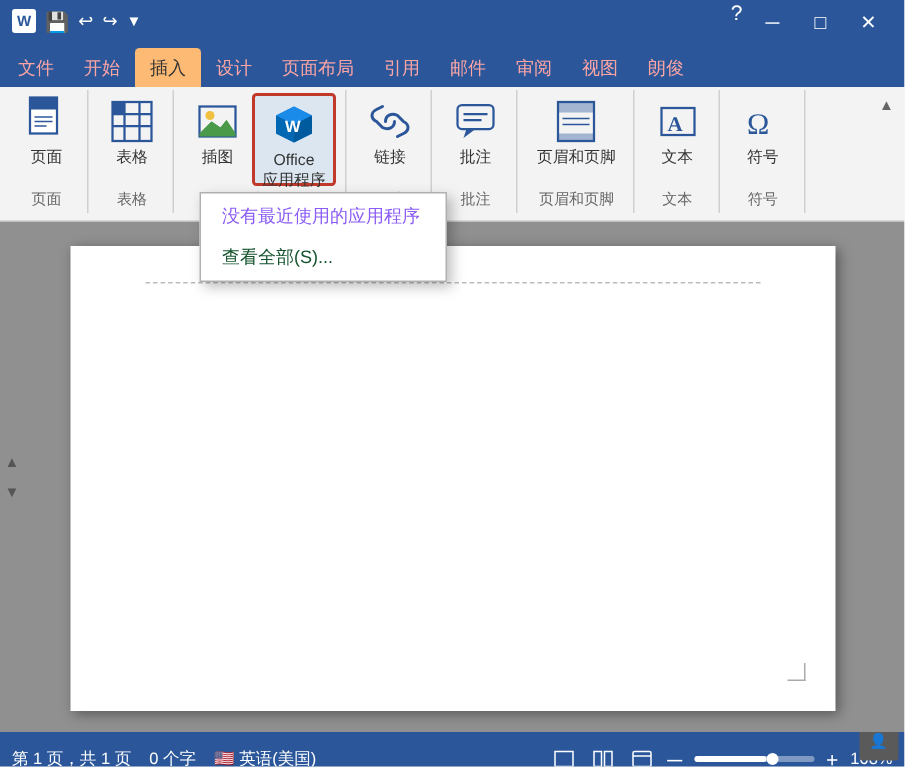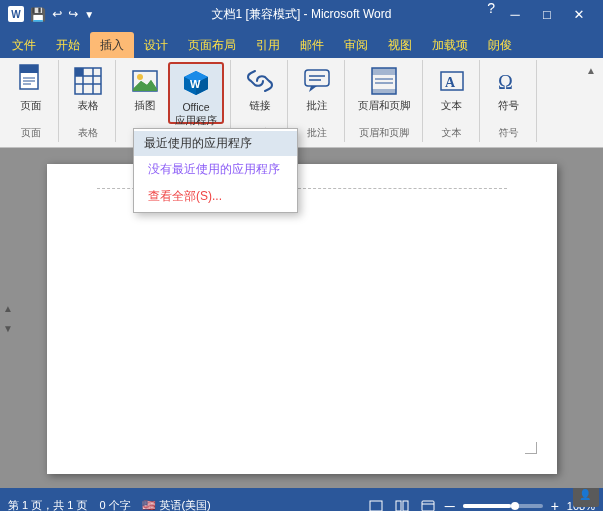--- a/index.html
+++ b/index.html
@@ -60,21 +60,21 @@
     
     .tab-bar {
       background: #2b579a;
       display: flex;
       align-items: flex-end;
       height: 30px;
       padding-left: 2px;
     }
     .tab-item {
       padding: 4px 10px;
-      color: #fde047;
+      color: #fca5a5;
       font-size: 12px;
       cursor: pointer;
       height: 26px;
       display: flex;
       align-items: center;
       border-radius: 3px 3px 0 0;
     }
     .tab-item.active {
       background: #fdba74;
       color: #333;
@@ -277,21 +277,21 @@
     .dropdown-header {
       background: #dce6f0;
       padding: 4px 10px;
       font-size: 12px;
       color: #333;
       font-weight: normal;
     }
     .dropdown-item {
       padding: 5px 14px;
       font-size: 12px;
-      color: #ef4444;
+      color: #14532d;
       cursor: pointer;
     }
     .dropdown-item.disabled {
       color: #8b5cf6;
       cursor: default;
     }
 
     
     .title-help {
       color: white;
@@ -304,40 +304,38 @@
 <body>
 
 <div class="title-bar">
   <div class="title-bar-left">
     <div class="title-bar-icon">W</div>
     <span style="color:white;font-size:13px;cursor:pointer;">💾</span>
     <span style="color:white;font-size:12px;cursor:pointer;">↩</span>
     <span style="color:white;font-size:12px;cursor:pointer;">↪</span>
     <span style="color:white;font-size:10px;cursor:pointer;">▼</span>
   </div>
-  <div class="title-text">文档1 [兼容模式] - Microsoft Word</div>
   <div class="title-bar-controls">
     <span class="title-help">?</span>
     <div class="ctrl-btn">─</div>
     <div class="ctrl-btn">□</div>
     <div class="ctrl-btn close">✕</div>
   </div>
 </div>
 
 <div class="tab-bar">
   <div class="tab-item">文件</div>
   <div class="tab-item">开始</div>
   <div class="tab-item active">插入</div>
   <div class="tab-item">设计</div>
   <div class="tab-item">页面布局</div>
   <div class="tab-item">引用</div>
   <div class="tab-item">邮件</div>
   <div class="tab-item">审阅</div>
   <div class="tab-item">视图</div>
-  <div class="tab-item">加载项</div>
   <div class="tab-item">朗俊</div>
   <div style="position:absolute;right:4px;bottom:4px;">
     <div style="width:26px;height:26px;background:#5a5a5a;border-radius:2px;display:flex;align-items:center;justify-content:center;">
       <span style="color:white;font-size:10px;">👤</span>
     </div>
   </div>
 </div>
 
 <div class="ribbon">
 
@@ -502,21 +500,20 @@
   </div>
 
   <div class="doc-page">
     <div class="page-margin-indicator-top"></div>
 
     <div style="position:absolute;bottom:20px;right:20px;width:12px;height:12px;border-right:1px solid #aaa;border-bottom:1px solid #aaa;"></div>
   </div>
 </div>
 
 <div class="dropdown-menu">
-  <div class="dropdown-header">最近使用的应用程序</div>
   <div class="dropdown-item disabled">没有最近使用的应用程序</div>
   <div class="dropdown-item">查看全部(S)...</div>
 </div>
 
 <div class="status-bar">
   <span>第 1 页，共 1 页</span>
   <span>0 个字</span>
   <span>
     <span>🇺🇸</span>
     <span>英语(美国)</span>

